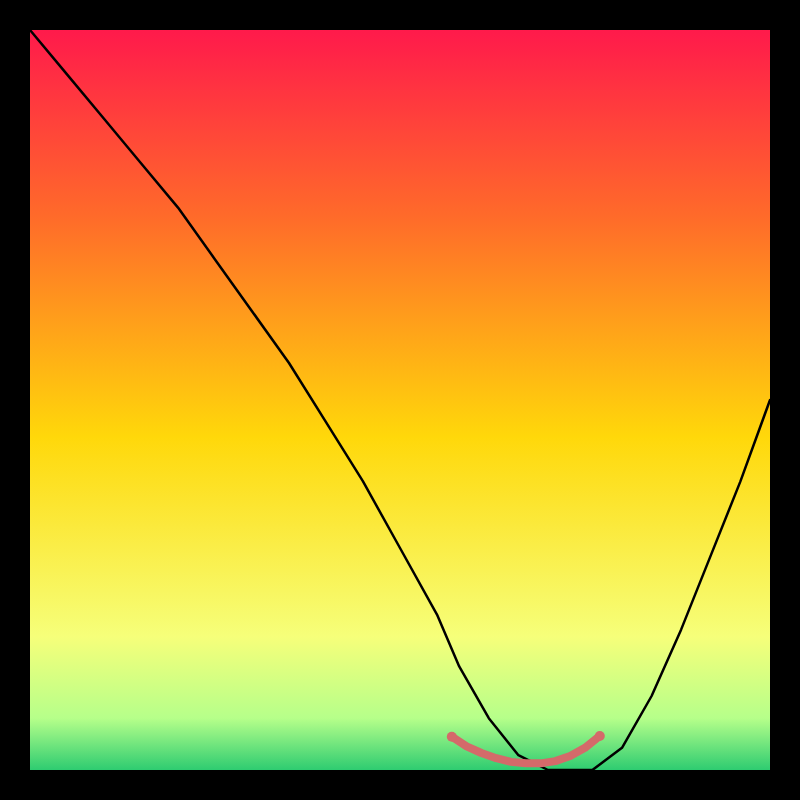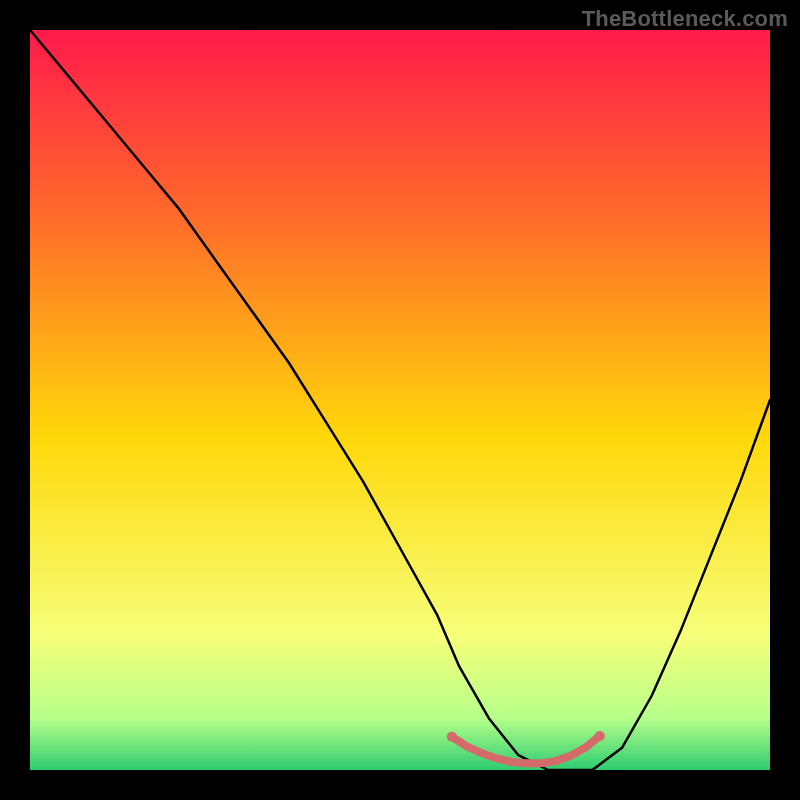--- a/index.html
+++ b/index.html
@@ -43,14 +43,13 @@
   <rect id="plot-bg" fill="url(#bg-grad)" x="30" y="30" width="740" height="740"></rect>
 
   <path id="black-curve" fill="none" stroke="#000" stroke-width="2.5" stroke-linecap="round" stroke-linejoin="round" d="M30.00 30.00 L67.00 74.40 L104.00 118.80 L141.00 163.20 L178.00 207.60 L215.00 259.40 L252.00 311.20 L289.00 363.00 L326.00 422.20 L363.00 481.40 L400.00 548.00 L437.00 614.60 L459.20 666.40 L488.80 718.20 L518.40 755.20 L548.00 770.00 L570.20 770.00 L592.40 770.00 L622.00 747.80 L651.60 696.00 L681.20 629.40 L710.80 555.40 L740.40 481.40 L770.00 400.00"></path>
 
   <path id="red-segment" fill="none" stroke="#d46a6a" stroke-width="8" stroke-linecap="round" stroke-linejoin="round" d="M451.80 736.70 L466.60 746.32 L481.40 752.98 L496.20 758.16 L511.00 761.86 L525.80 763.34 L540.60 763.34 L555.40 761.12 L570.20 755.94 L585.00 747.80 L599.80 735.96"></path>
 
   <circle id="red-dot-left" r="5" fill="#d46a6a" cx="451.80" cy="736.70"></circle>
   <circle id="red-dot-right" r="5" fill="#d46a6a" cx="599.80" cy="735.96"></circle>
 </svg>
 
-<div class="watermark">TheBottleneck.com</div>
 </div>
 
 </body></html>

